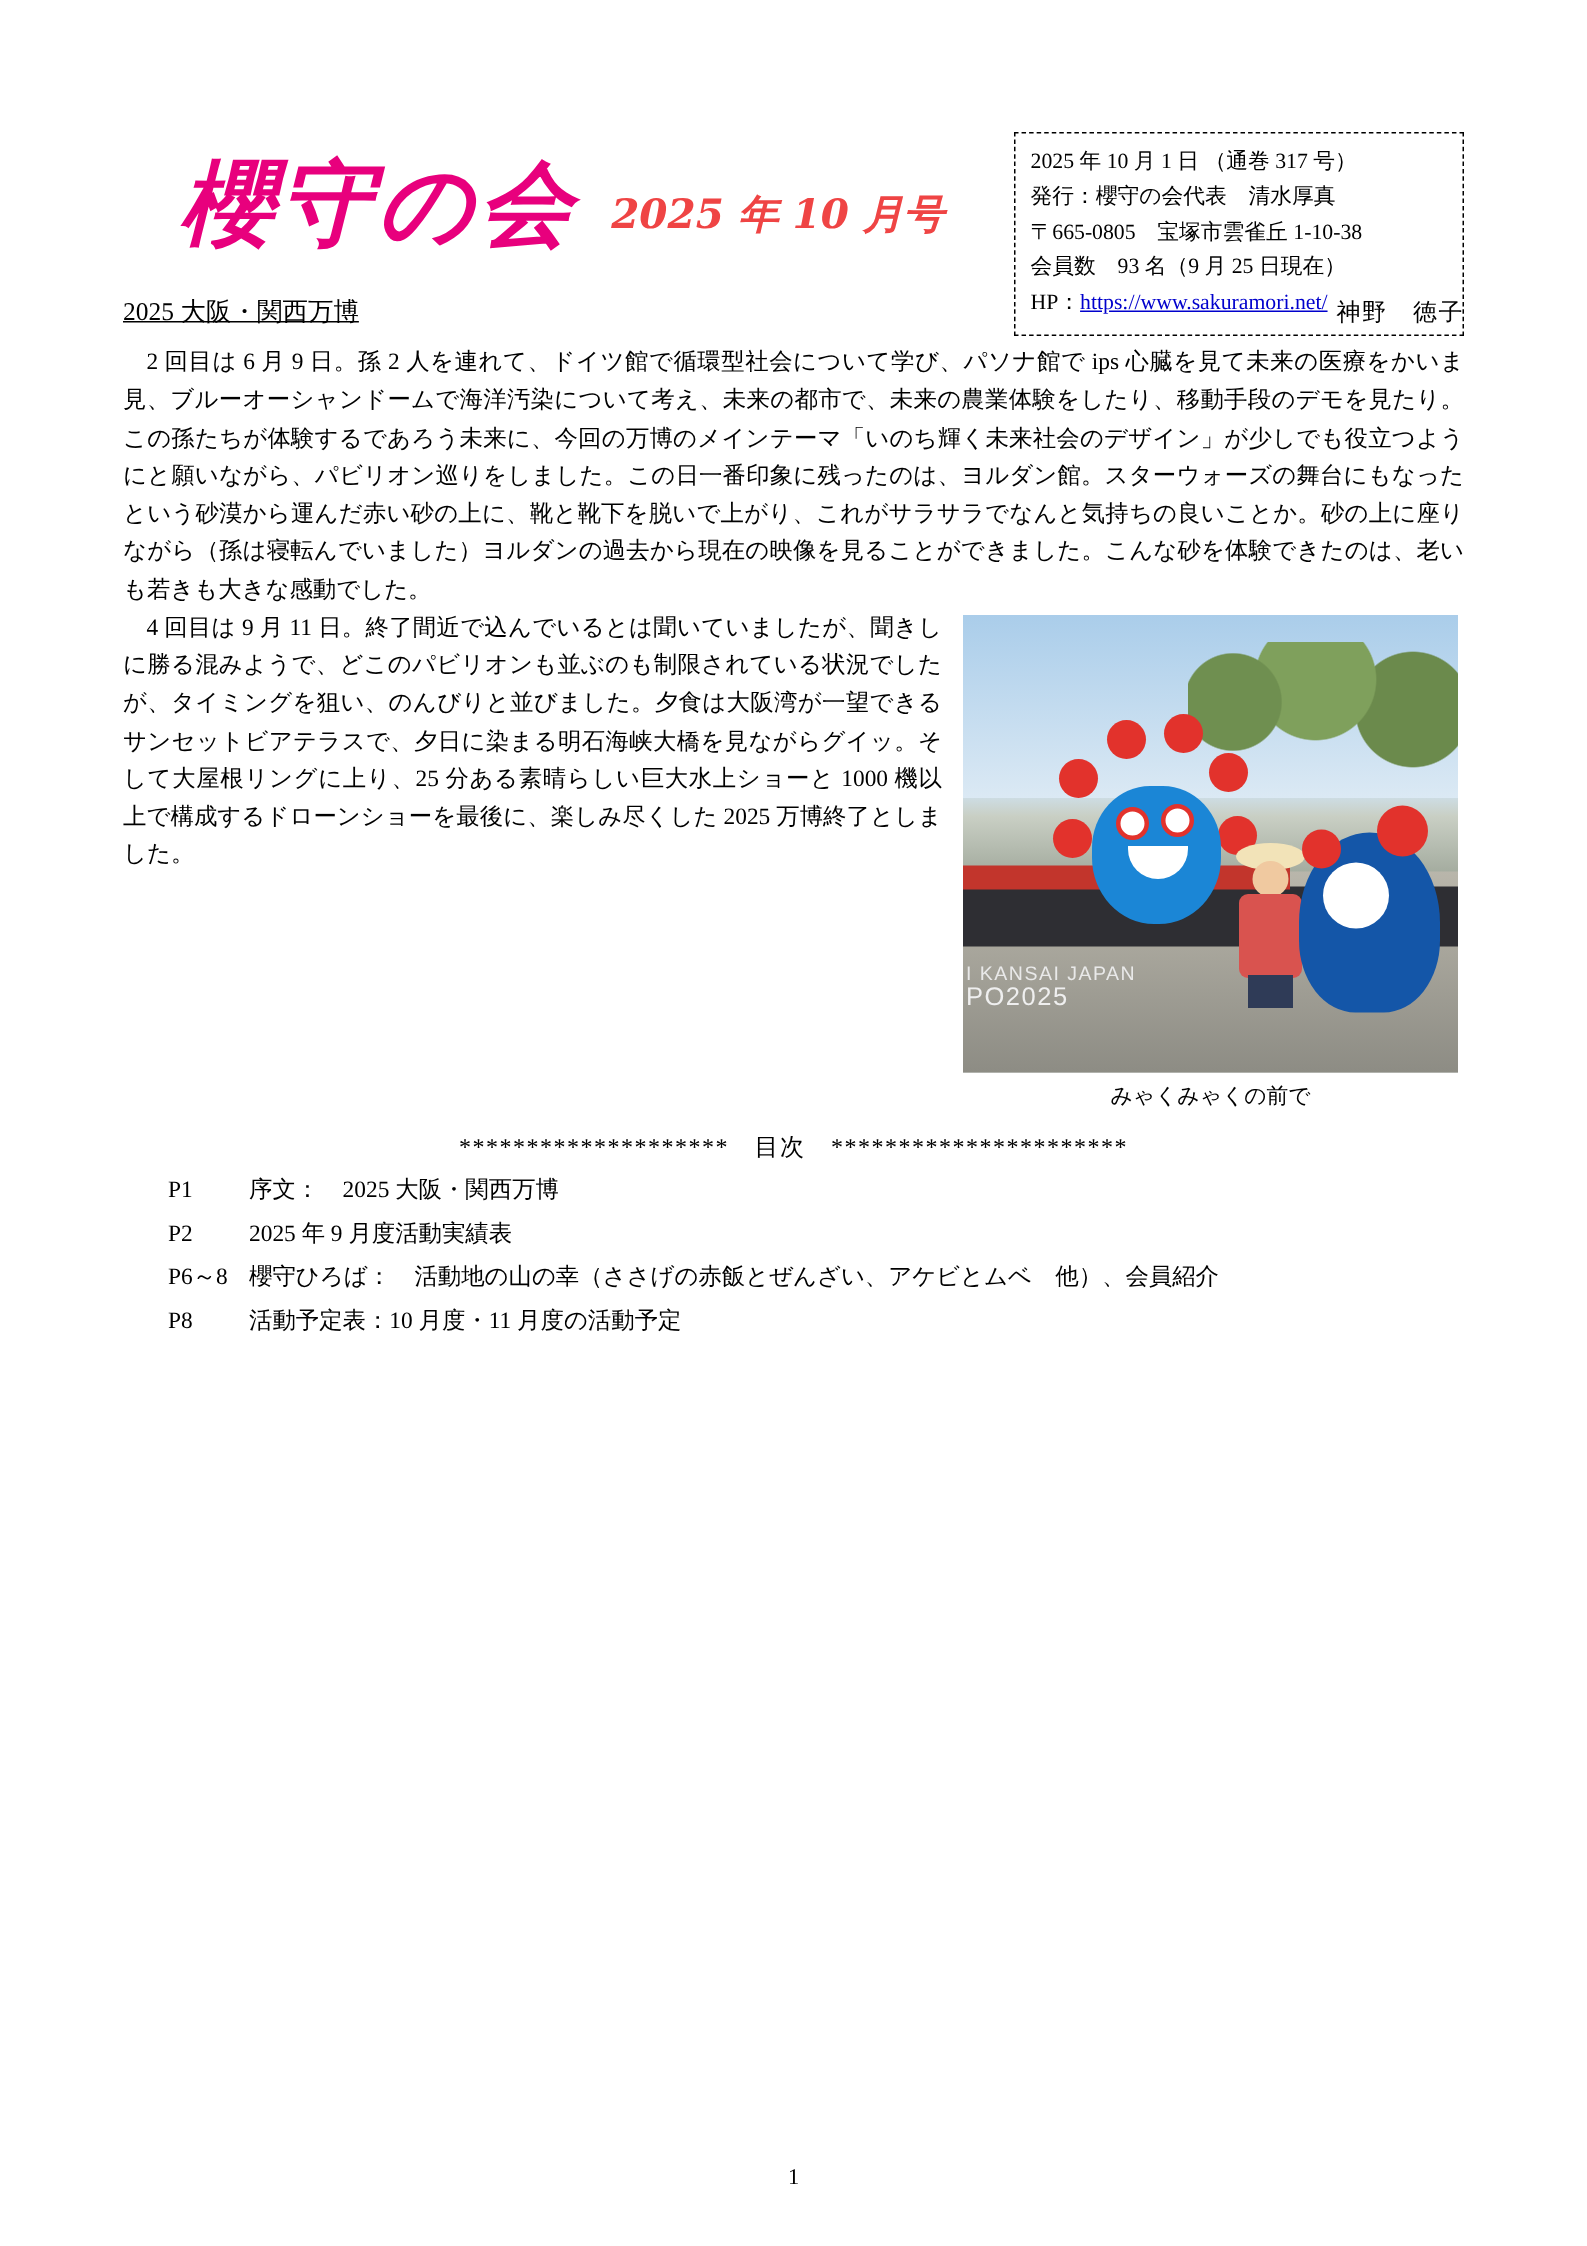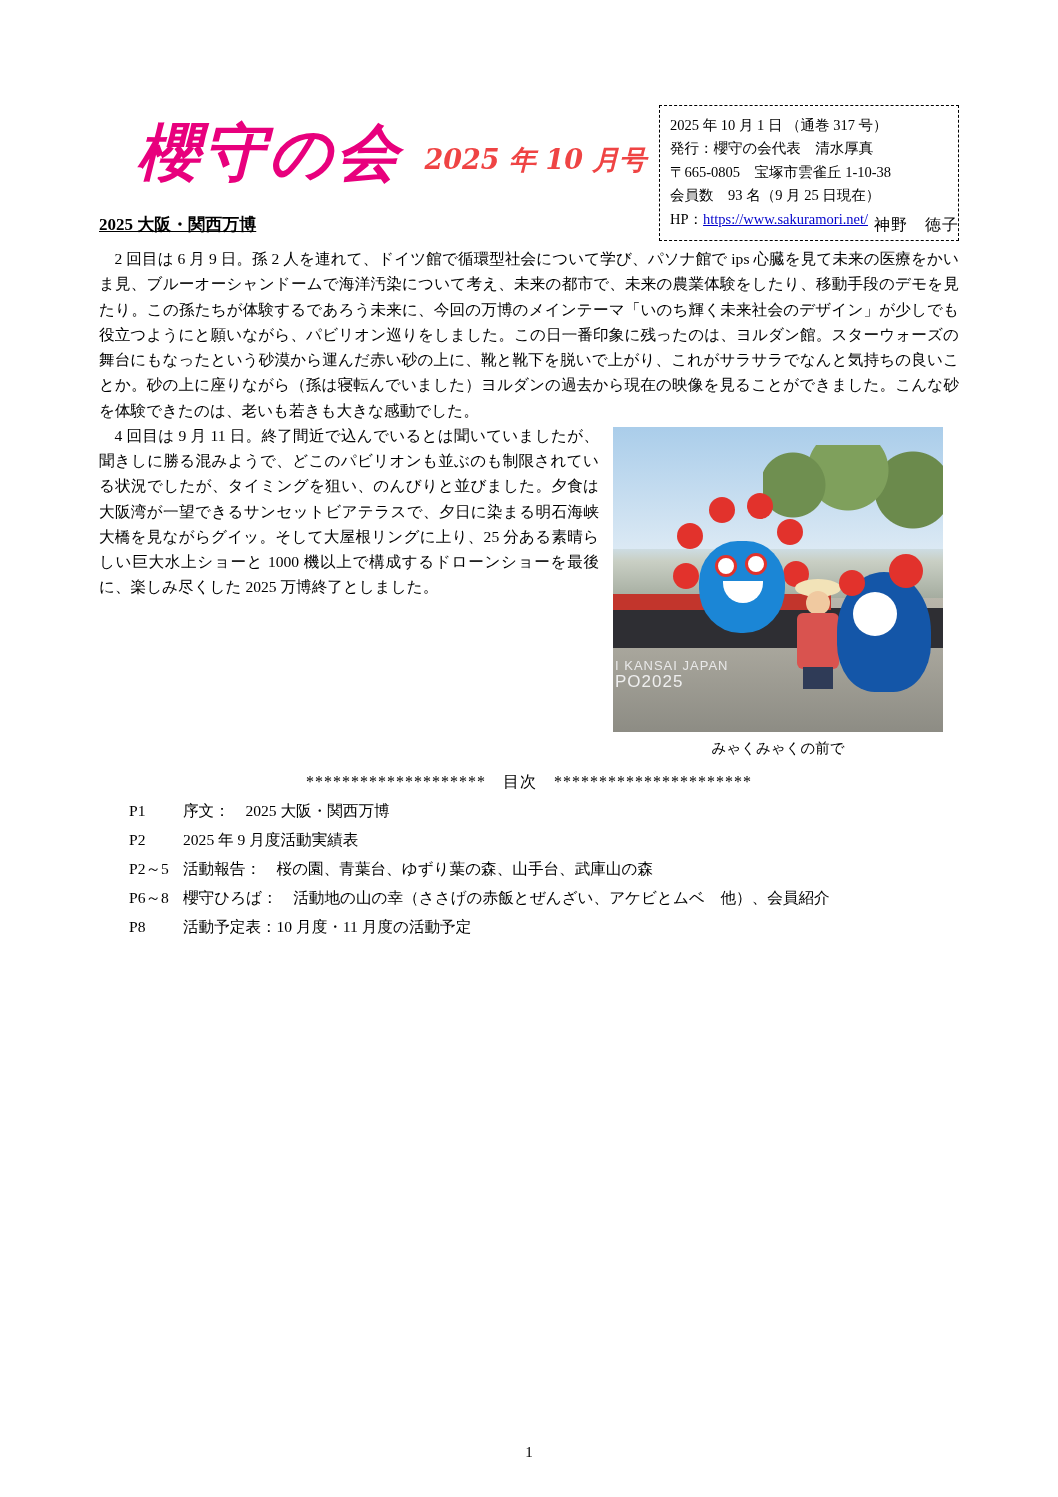--- a/index.html
+++ b/index.html
@@ -12,21 +12,21 @@
     height: 1497px;
     font-family: "Liberation Serif", "DejaVu Serif", serif;
     color: #000000;
     position: relative;
     overflow: hidden;
   }
   .page {
     position: relative;
     width: 1058px;
     height: 1497px;
-    padding: 17px;
+    padding: 0;
     box-sizing: border-box;
   }
 
   
   .masthead {
     position: relative;
     height: 180px;
   }
   .title-block {
     position: absolute;
@@ -75,21 +75,21 @@
   
   .article-head {
     position: relative;
     margin: 16px 82px 0 82px;
     display: flex;
     justify-content: space-between;
     align-items: baseline;
     font-size: 16.5px;
   }
   .article-title {
-    font-weight: bold;
+    font-weight: normal;
     text-decoration: underline;
     font-size: 17px;
   }
   .byline {
     font-size: 16px;
     letter-spacing: 1px;
   }
 
   .body-col {
     margin: 10px 82px 0 82px;
@@ -99,21 +99,21 @@
   }
   .body-col p {
     margin: 0 0 0 0;
     text-indent: 1em;
   }
 
   
   .photo-wrap {
     float: right;
     width: 330px;
-    margin: 4px 16px 2px 14px;
+    margin: 4px 4px 2px 14px;
   }
   .photo {
     width: 330px;
     height: 305px;
     position: relative;
     overflow: hidden;
     background: linear-gradient(#b9d7ef 0%, #cfe3f2 38%, #c9cfc4 44%, #9fa79a 58%, #7b7f76 100%);
     border: 0;
   }
   .photo .sky {
@@ -293,24 +293,20 @@
   <div class="toc">
     <div class="toc-row">
       <div class="toc-page">P1</div>
       <div class="toc-text">序文：　2025 大阪・関西万博</div>
     </div>
     <div class="toc-row">
       <div class="toc-page">P2</div>
       <div class="toc-text">2025 年 9 月度活動実績表</div>
     </div>
     <div class="toc-row">
-      <div class="toc-page">P2～5</div>
-      <div class="toc-text">活動報告：　桜の園、青葉台、ゆずり葉の森、山手台、武庫山の森</div>
-    </div>
-    <div class="toc-row">
       <div class="toc-page">P6～8</div>
       <div class="toc-text">櫻守ひろば：　活動地の山の幸（ささげの赤飯とぜんざい、アケビとムベ　他）、会員紹介</div>
     </div>
     <div class="toc-row">
       <div class="toc-page">P8</div>
       <div class="toc-text">活動予定表：10 月度・11 月度の活動予定</div>
     </div>
   </div>
 
   <div class="folio">1</div>

